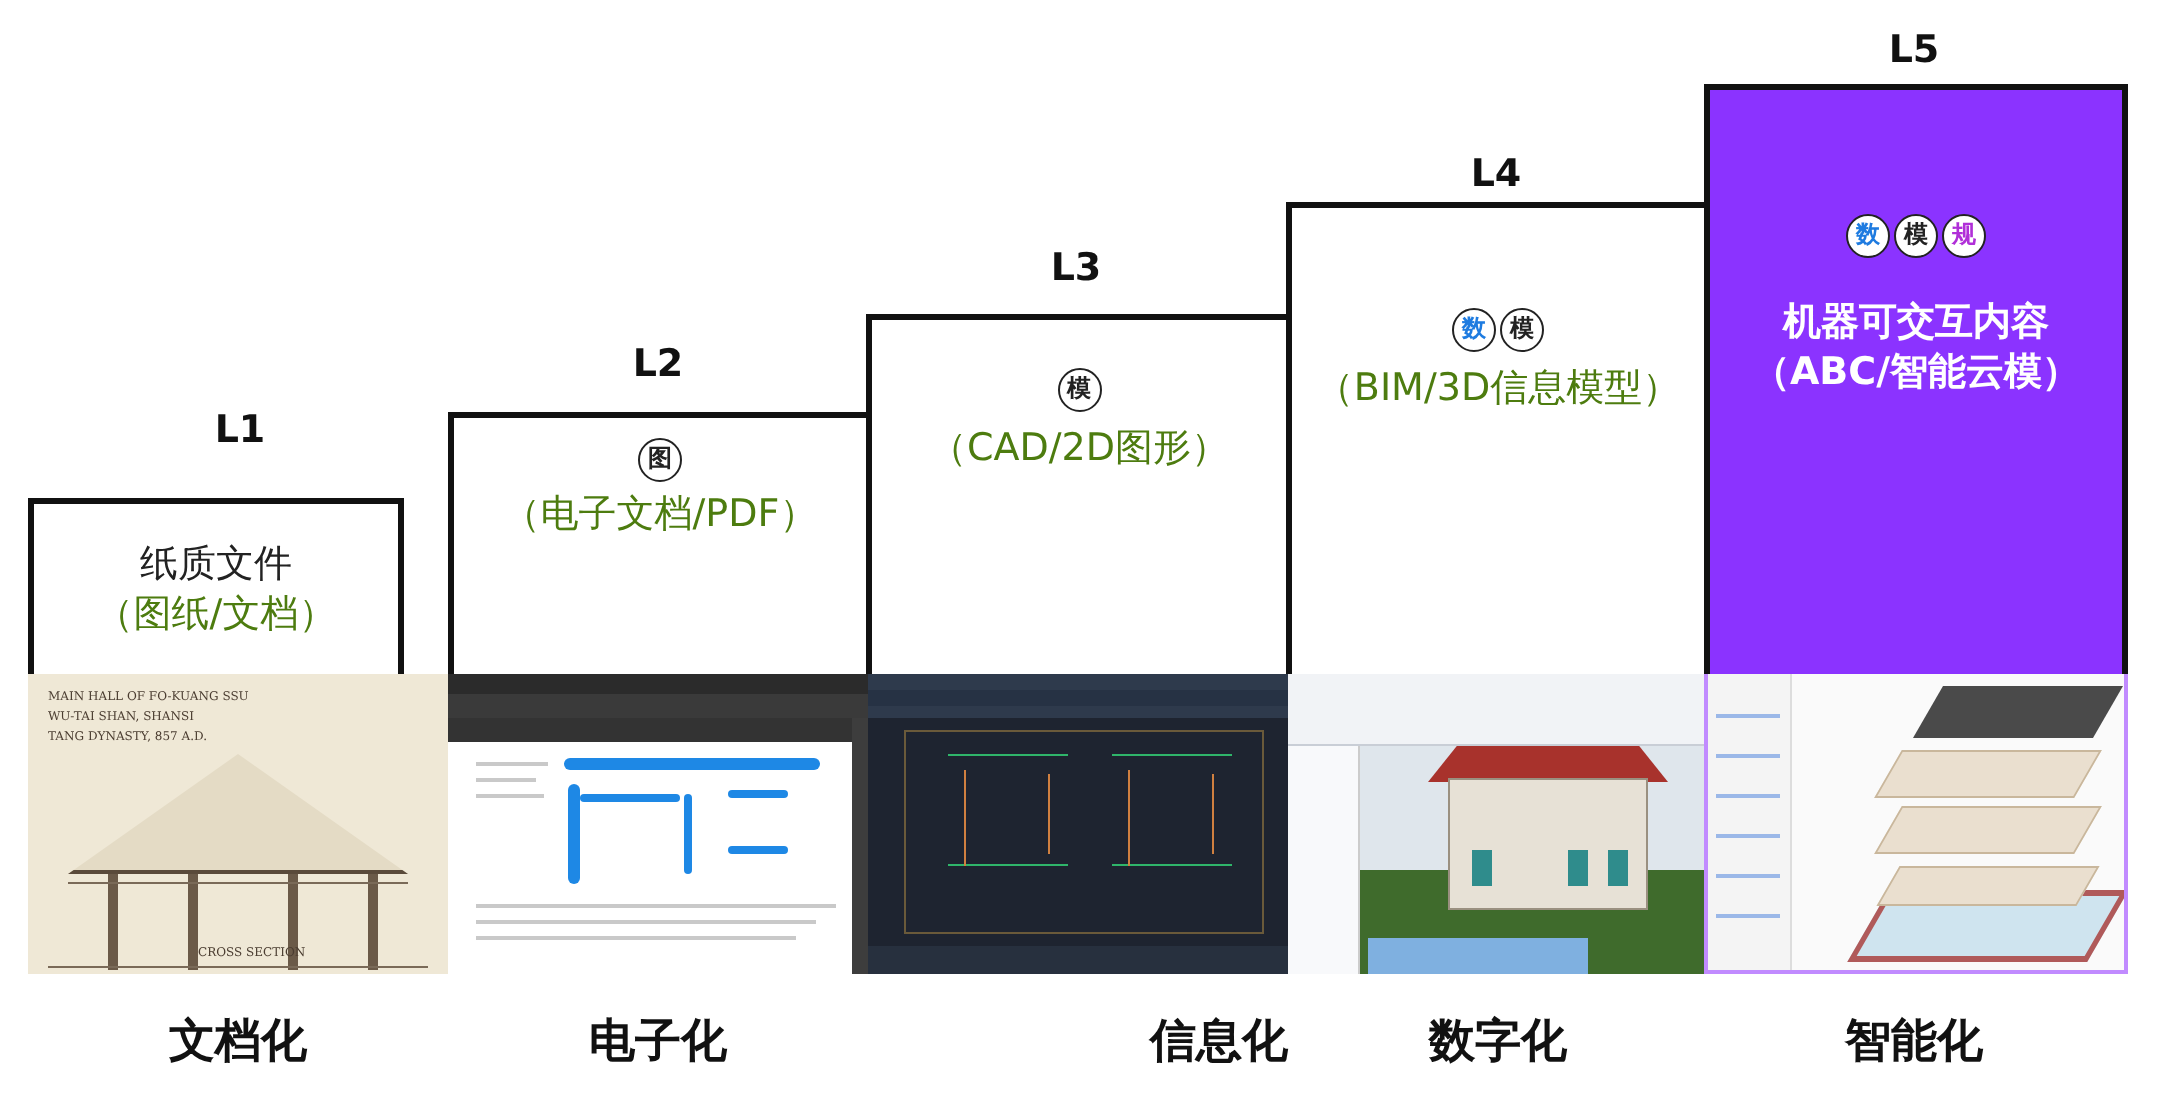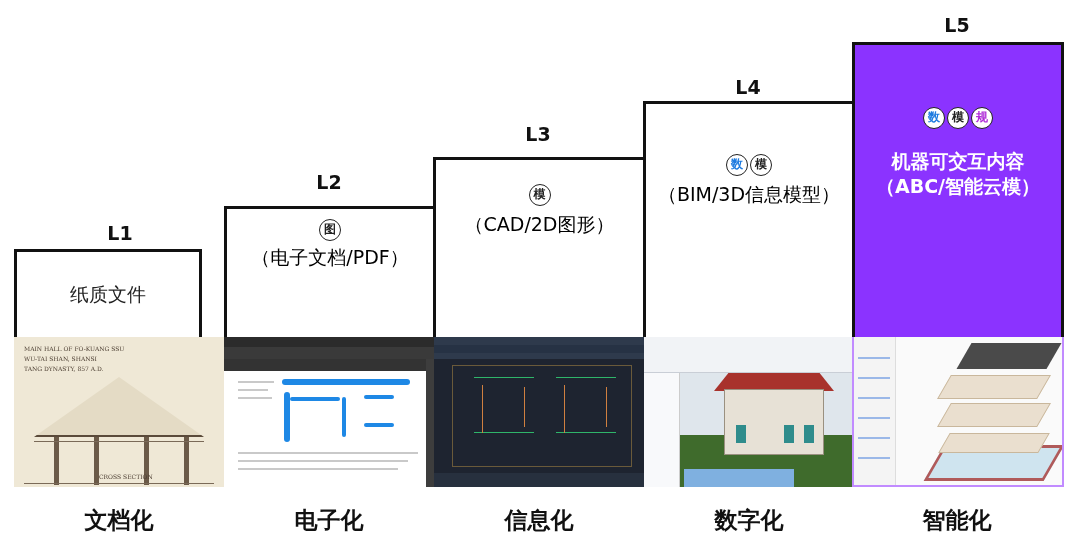--- a/index.html
+++ b/index.html
@@ -10,21 +10,21 @@
     position: absolute; width: 210px; text-align: center;
     font-family: "DejaVu Sans", sans-serif; font-weight: bold; font-size: 19px; color: #111;
   }
   .step-box {
     position: absolute; border: 3px solid #111; background: #fff;
     display: flex; flex-direction: column; align-items: center; justify-content: center;
     text-align: center;
   }
   .step-box.active { background: #8b33ff; }
   .step-title { font-size: 19px; line-height: 25px; color: #222; }
-  .step-sub { font-size: 19px; line-height: 25px; color: #000000; }
+  .step-sub { font-size: 19px; line-height: 25px; color: #4d7c0f; }
   .step-box.active .step-title, .step-box.active .step-sub { color: #ffffff; font-weight: bold; }
 
   .badges { display: flex; gap: 2px; margin-bottom: 12px; }
   .badge {
     width: 22px; height: 22px; border-radius: 50%; border: 1.5px solid #222; background: #fff;
     font-size: 12px; line-height: 19px; text-align: center; color: #222; font-weight: bold;
   }
 
   .thumb {
     position: absolute; top: 337px; height: 150px; overflow: hidden;
@@ -73,28 +73,29 @@
   .t5 { background: #fafafa; border: 2px solid #c18bff; border-top:none; }
   .t5 .panel { position:absolute; left:0; top:0; width:42px; height:150px; background:#f4f4f4; border-right:1px solid #ddd; }
   .t5 .pl { position:absolute; left:4px; width:32px; height:2px; background:#9bb8e8; }
   .t5 .layer { position:absolute; background:#eadfcf; border:1px solid #c9b79c; transform: skewX(-30deg); }
   .t5 .roofp { position:absolute; background:#4a4a4a; transform: skewX(-30deg); }
   .t5 .base { position:absolute; border:3px solid #b05a5a; background:#cfe4ef; transform: skewX(-30deg); }
 </style>
 </head>
 <body>
 
-<div class="level-label" style="left:15px;top:222px;">L1</div>
+<div class="level-label" style="left:15px;top:204px;">L1</div>
 <div class="level-label" style="left:224px;top:171px;">L2</div>
 <div class="level-label" style="left:433px;top:123px;">L3</div>
 <div class="level-label" style="left:643px;top:76px;">L4</div>
 <div class="level-label" style="left:852px;top:14px;">L5</div>
 
 <div class="step-box" style="left:14px;top:249px;width:188px;height:91px;">
   <div class="step-title">纸质文件</div>
+  <div class="step-sub">（图纸/文档）</div>
 </div>
 
 <div class="step-box" style="left:224px;top:206px;width:212px;height:134px;justify-content:flex-start;padding-top:10px;">
   <div class="badges" style="margin-bottom:4px;">
     <span class="badge">图</span>
   </div>
   <div class="step-sub">（电子文档/PDF）</div>
 </div>
 
 <div class="step-box" style="left:433px;top:157px;width:213px;height:183px;justify-content:flex-start;padding-top:24px;">
@@ -195,15 +196,15 @@
   </div>
   <div class="base" style="left:80px;top:108px;width:120px;height:36px;"></div>
   <div class="layer" style="left:90px;top:96px;width:100px;height:20px;"></div>
   <div class="layer" style="left:90px;top:66px;width:100px;height:24px;"></div>
   <div class="layer" style="left:90px;top:38px;width:100px;height:24px;"></div>
   <div class="roofp" style="left:110px;top:6px;width:90px;height:26px;"></div>
 </div>
 
 <div class="stage-label" style="left:14px;">文档化</div>
 <div class="stage-label" style="left:224px;">电子化</div>
-<div class="stage-label" style="left:434px;">信息化</div>
+<div class="stage-label" style="left:434px;text-align:right;">信息化</div>
 <div class="stage-label" style="left:644px;">数字化</div>
 <div class="stage-label" style="left:852px;">智能化</div>
 
 </body></html>

